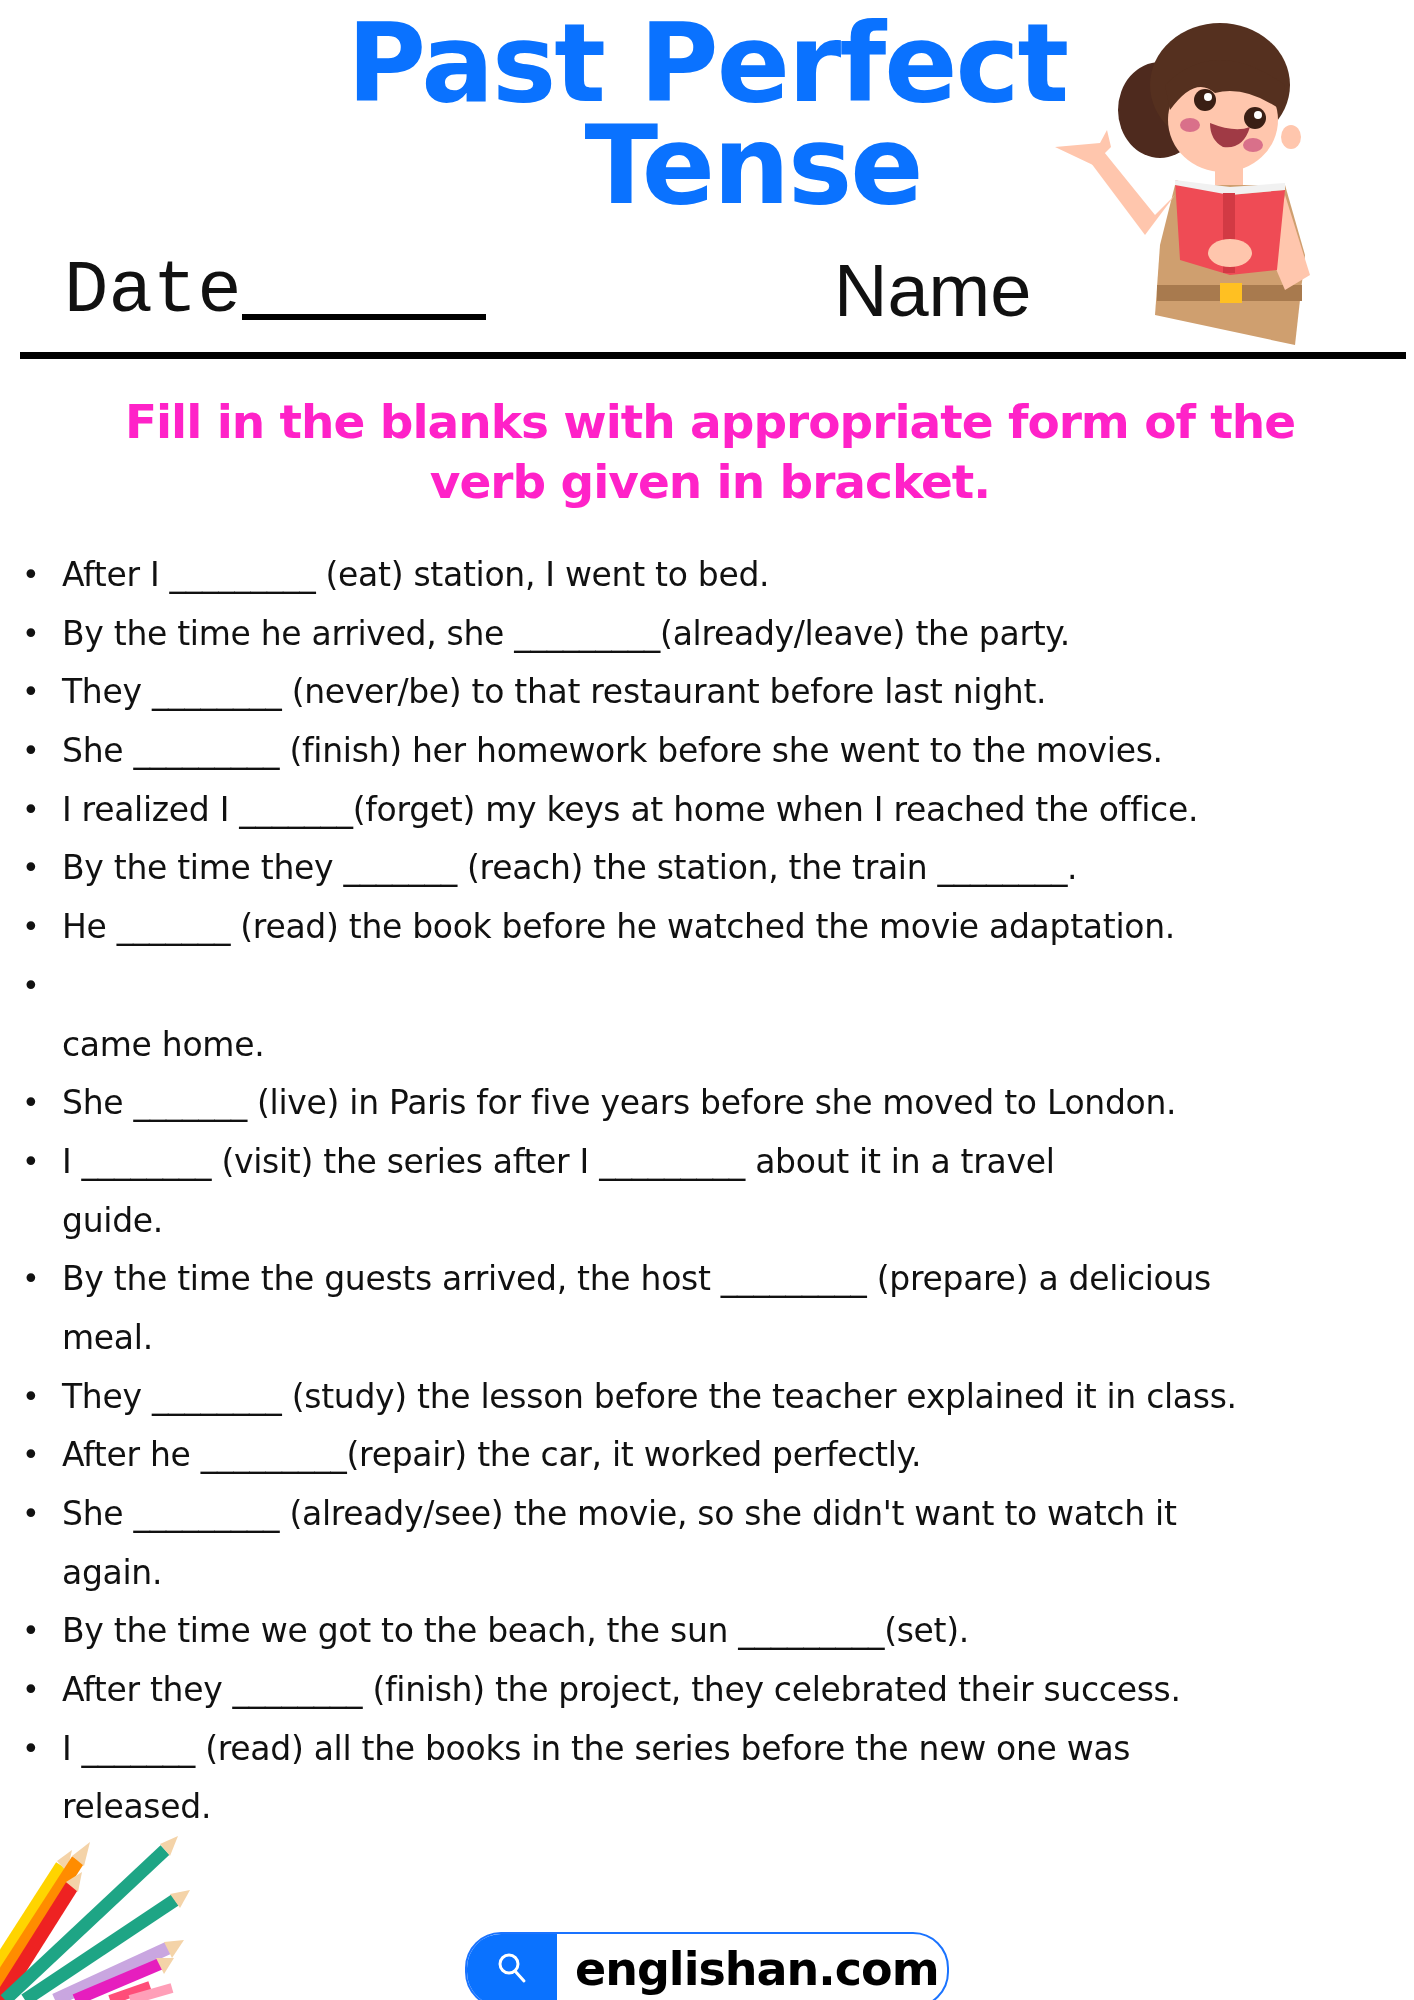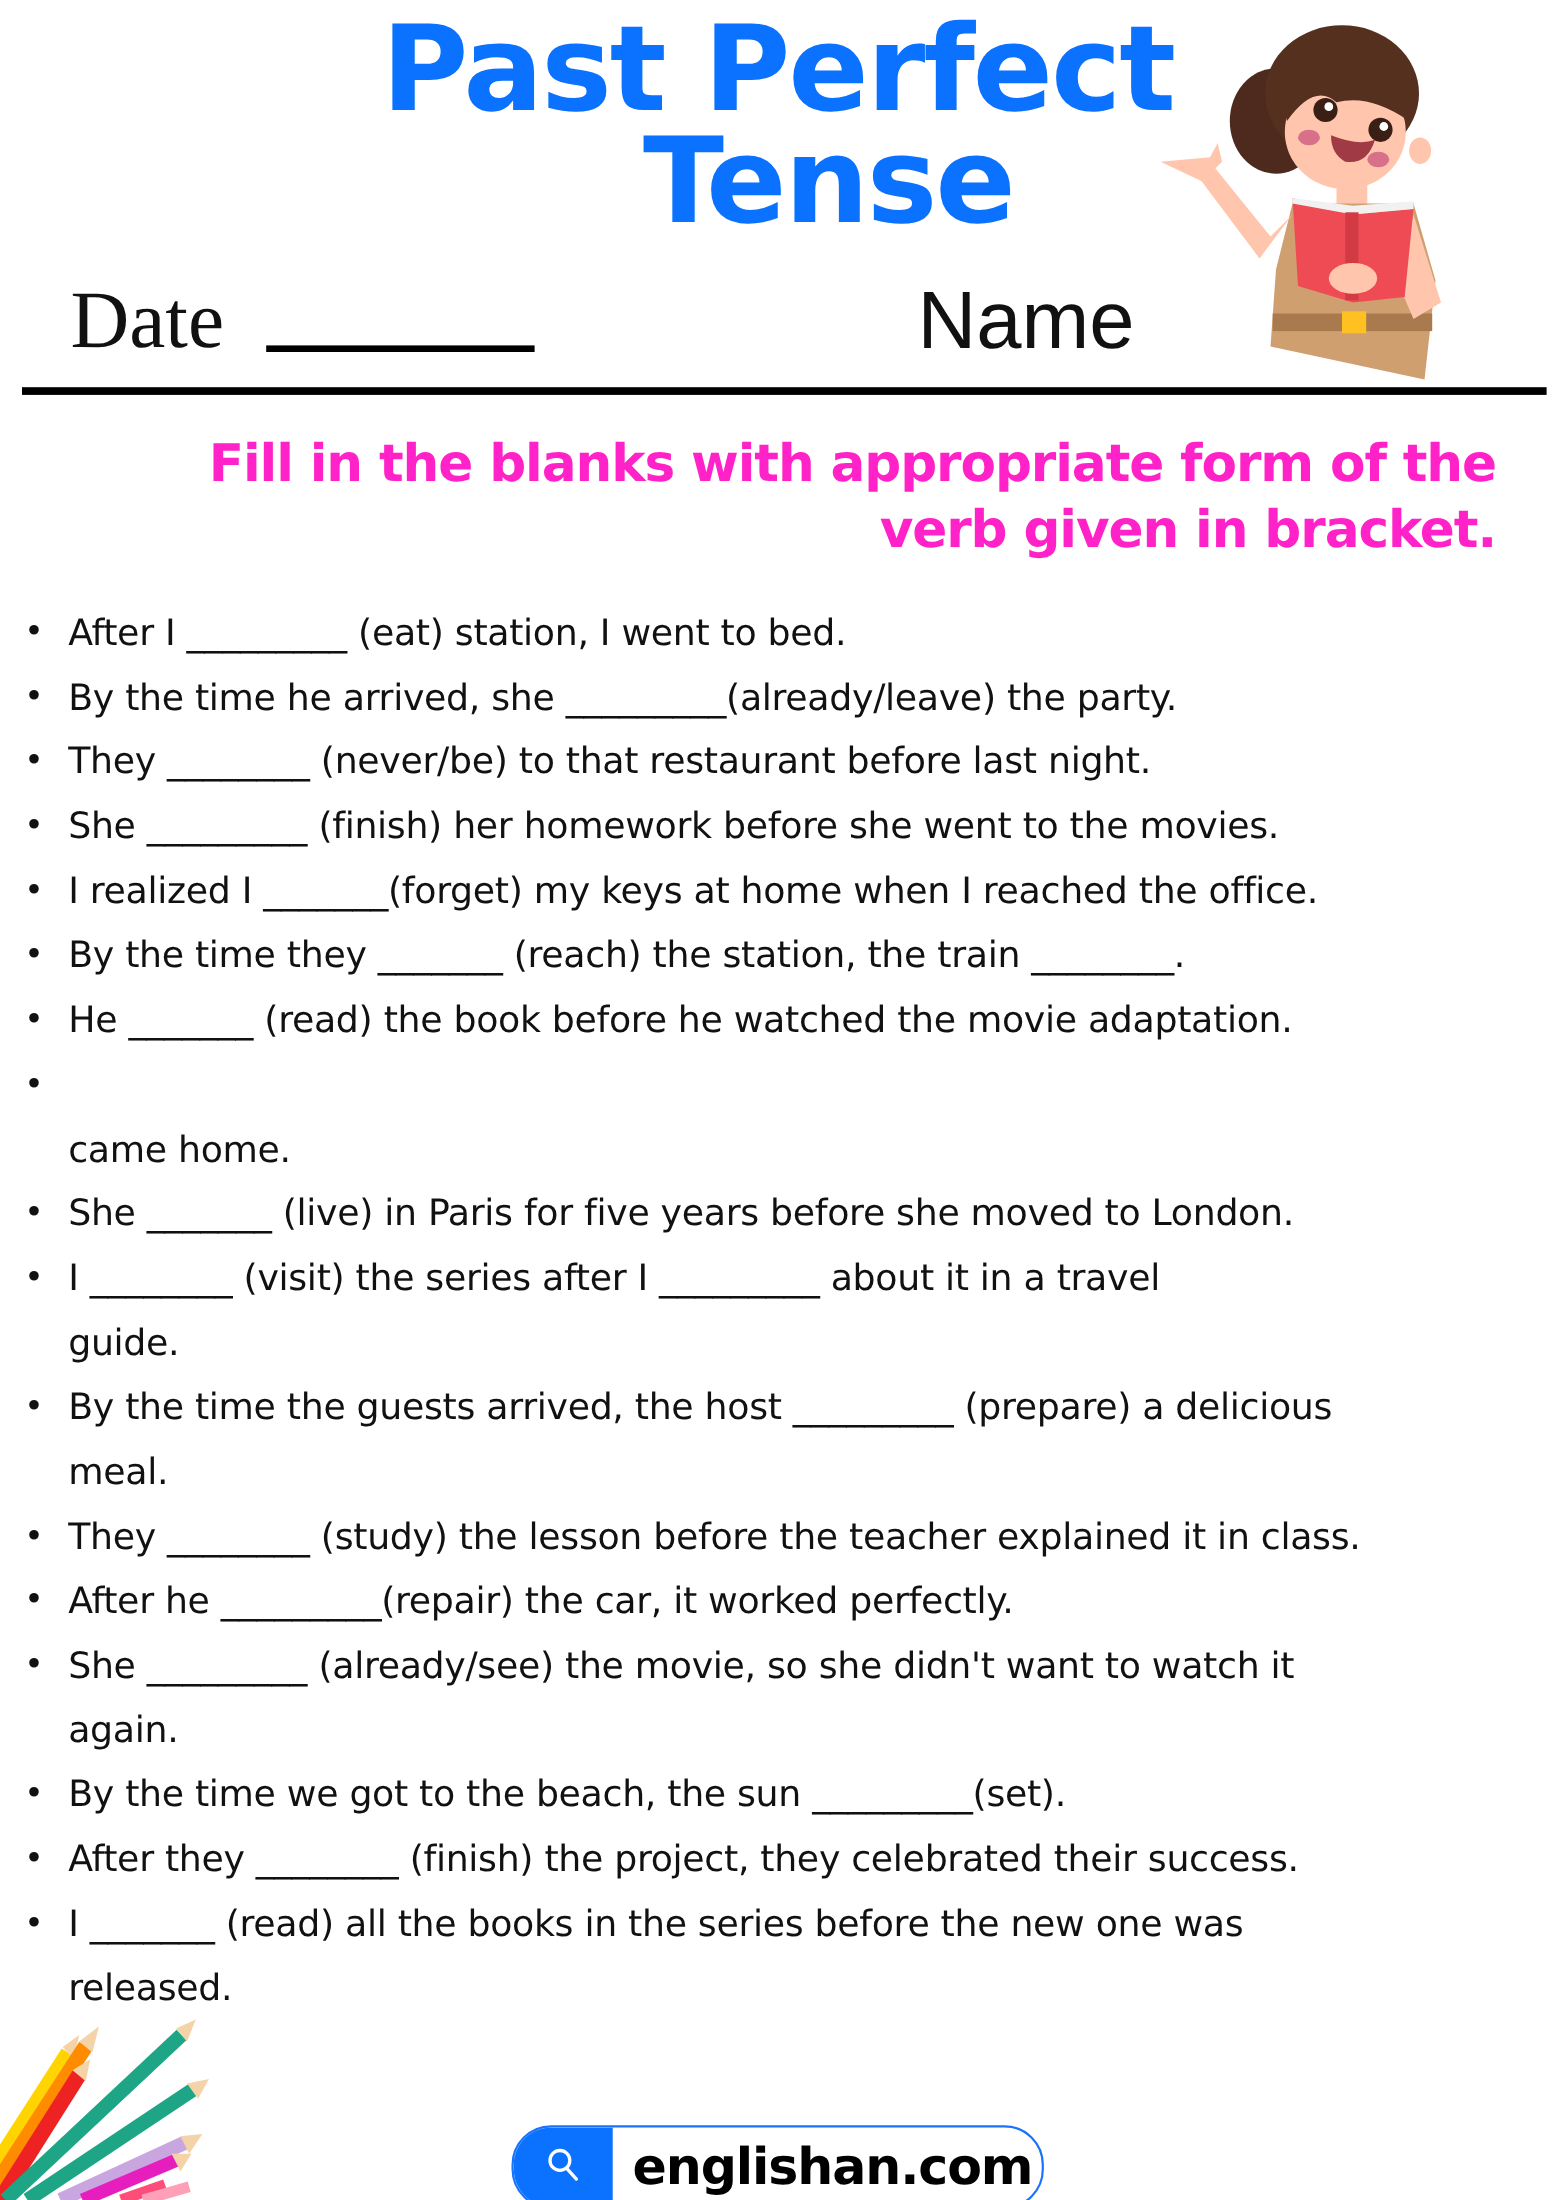--- a/index.html
+++ b/index.html
@@ -4,26 +4,26 @@
 <style>
   html, body { margin:0; padding:0; background:#ffffff; }
   body { width:1414px; height:2000px; position:relative; overflow:hidden;
          font-family:"Liberation Sans", "DejaVu Sans", sans-serif; color:#111; }
   .title { position:absolute; left:0; width:1414px; text-align:center;
            font-family:"DejaVu Sans", "Liberation Sans", sans-serif; font-weight:bold;
            color:#0a72ff; letter-spacing:-2px; line-height:1; margin:0; }
   .title.l1 { top:10px; font-size:108px; }
   .title.l2 { top:112px; font-size:108px;padding-left:46px; }
   .date { position:absolute; left:64px; top:254px; font-size:74px; line-height:1;
-          font-family:Liberation Serif, serif; }
+          font-family:Liberation Mono, monospace; }
   .date-line { position:absolute; left:242px; top:314px; width:244px; height:6px; background:#000; }
   .name { position:absolute; left:834px; top:254px; font-size:74px; line-height:1;
           font-family:"Liberation Sans", sans-serif;text-align:right; }
   .divider { position:absolute; left:20px; top:352px; width:1386px; height:7px; background:#000; }
-  .instr { position:absolute; left:60px; width:1300px; text-align:right; color:#ff22c8;
+  .instr { position:absolute; left:60px; width:1300px; text-align:center; color:#ff22c8;
            font-family:"DejaVu Sans", sans-serif; font-weight:bold; font-size:47px;
            line-height:60px; top:392px; letter-spacing:-1px; }
   .list { position:absolute; left:0; top:546px; width:1414px; margin:0; padding:0; list-style:none; }
   .row { position:relative; height:58.7px; line-height:58.7px; font-size:33px;
          font-family:"DejaVu Sans", sans-serif; color:#111; white-space:nowrap; letter-spacing:-0.3px; }
   .row .bullet { position:absolute; left:22px; top:0; font-size:30px; }
   .row .text { position:absolute; left:62px; top:0; }
   .row.cont .text { left:62px; }
   .girl { position:absolute; left:1045px; top:15px; width:270px; height:335px; }
   .pencils { position:absolute; left:0; top:1828px; width:200px; height:172px; }

